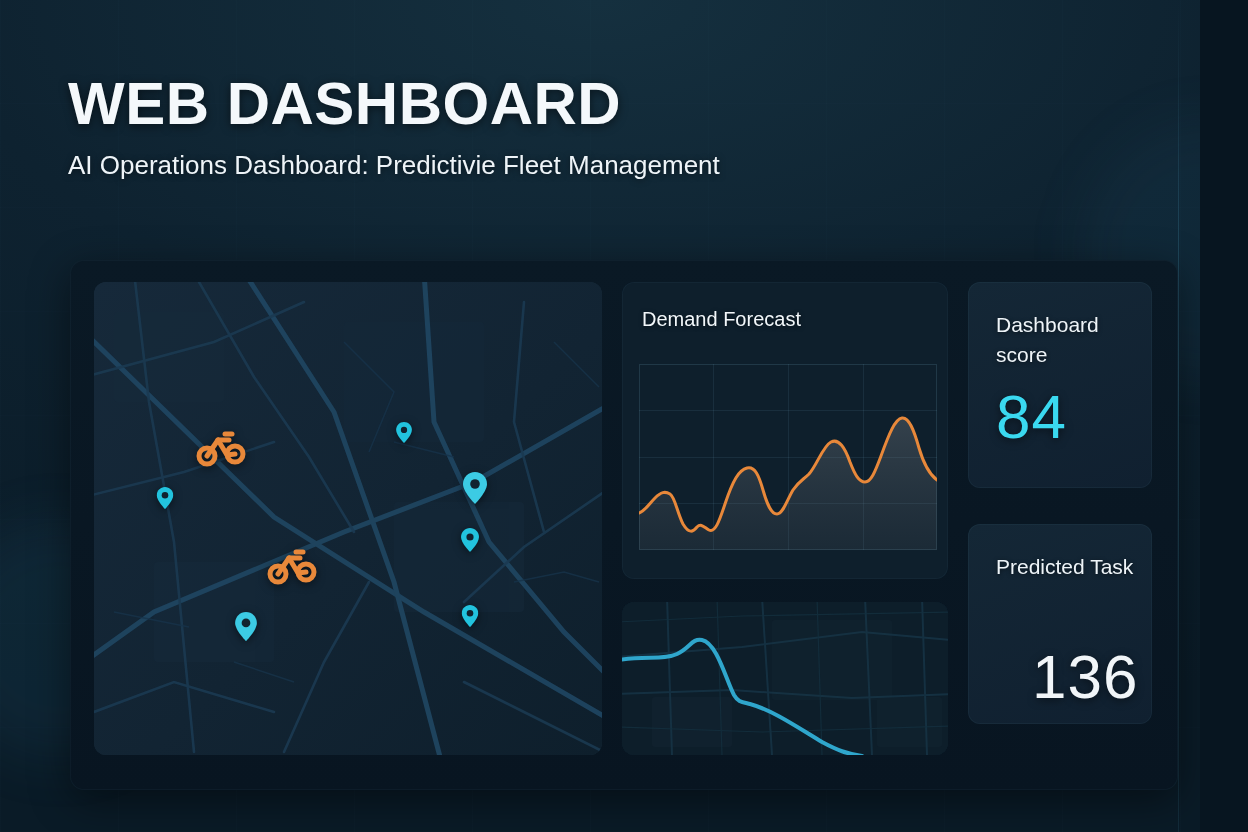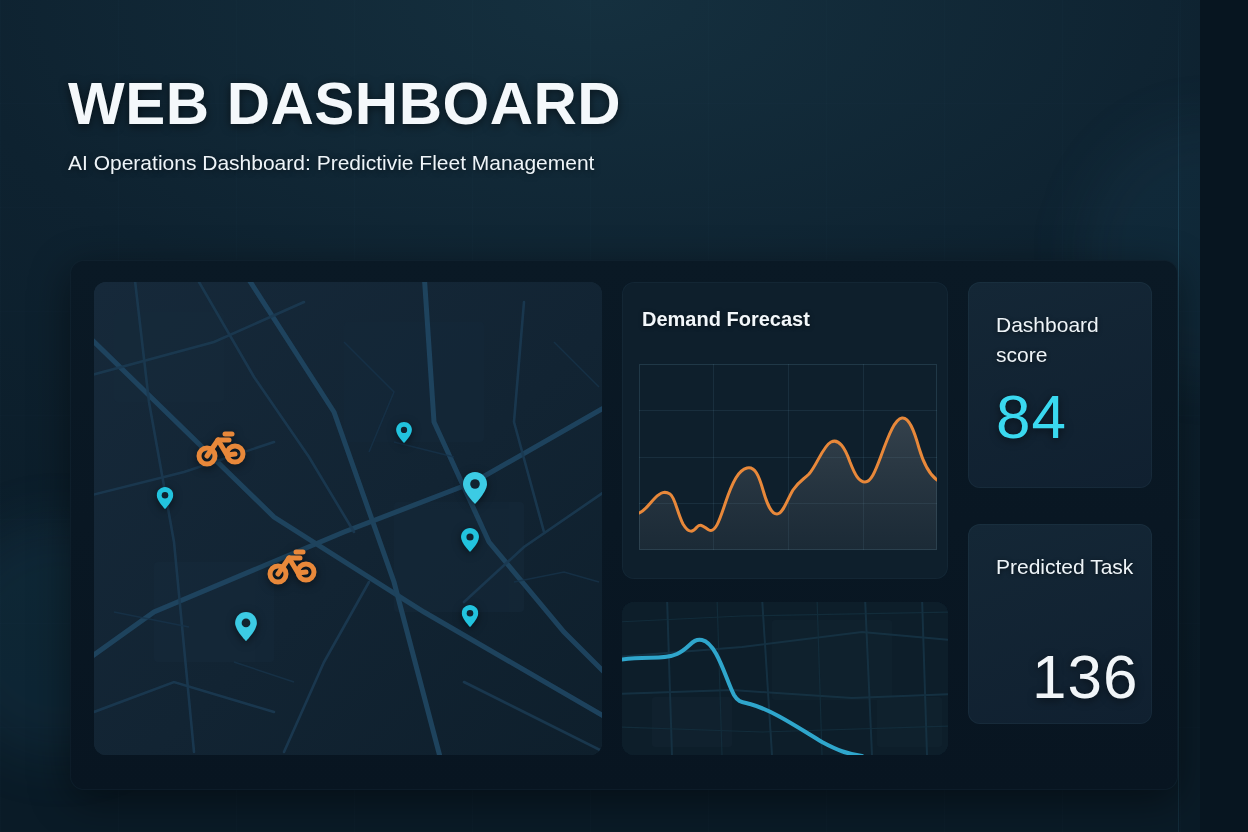--- a/index.html
+++ b/index.html
@@ -59,21 +59,21 @@
     font-size: 60px;
     font-weight: 700;
     letter-spacing: 0.5px;
     color: #f4f8fb;
     line-height: 1.05;
     margin: 0;
     text-shadow: 0 2px 10px rgba(0,0,0,.55);
   }
   #subtitle {
     margin: 16px 0 0 0;
-    font-size: 21px;
+    font-size: 26px;
     font-weight: 400;
     color: #eef4f8;
     line-height: 1.15;
     text-shadow: 0 1px 6px rgba(0,0,0,.5);
   }
 
   
   #dashboard {
     position: absolute;
     left: 70px;
@@ -120,21 +120,21 @@
     width: 326px;
     height: 297px;
     background: #0e1f2c;
     box-shadow: inset 0 0 0 1px rgba(120,180,210,.05);
   }
   #chart-title {
     position: absolute;
     left: 20px;
     top: 26px;
     font-size: 20px;
-    font-weight: 700;
+    font-weight: 400;
     color: #f2f7fa;
     text-shadow: 0 1px 4px rgba(0,0,0,.5);
   }
   #chart-plot {
     position: absolute;
     left: 17px;
     top: 82px;
     width: 298px;
     height: 186px;
   }

